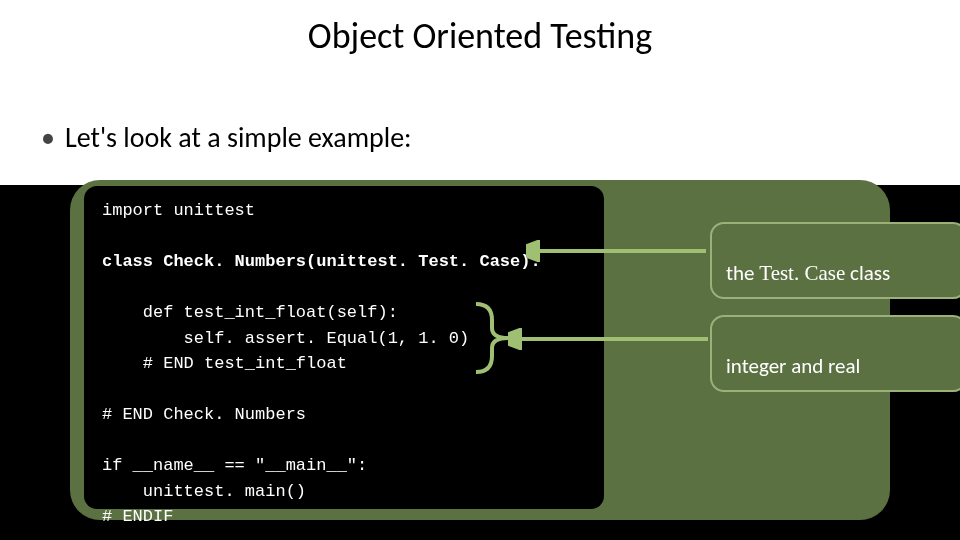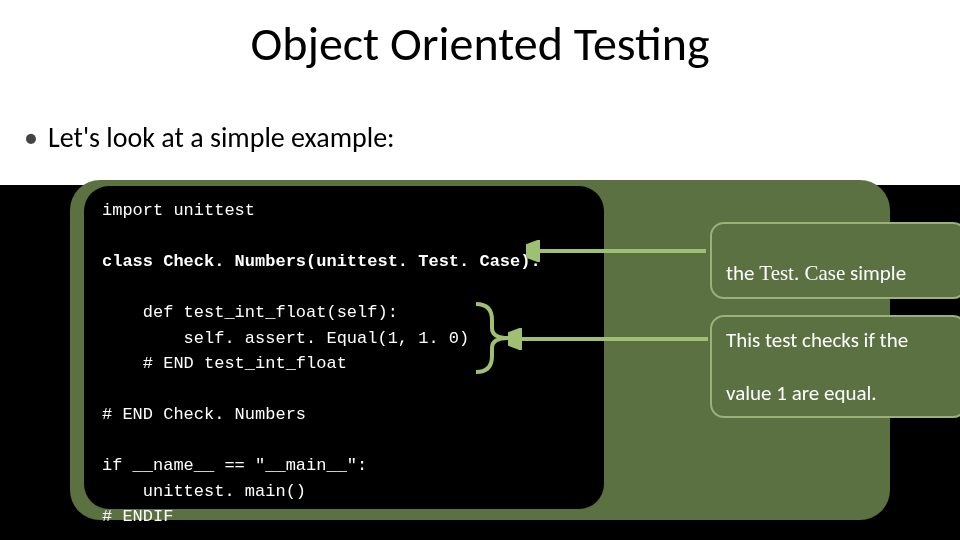--- a/index.html
+++ b/index.html
@@ -8,39 +8,39 @@
     width: 960px;
     height: 540px;
     background: #000;
     font-family: "Calibri", "Segoe UI", Arial, sans-serif;
     color: #000;
     overflow: hidden;
     position: relative;
   }
   .title {
     color: #000;
-    font-size: 48px;
+    font-size: 36px;
     text-align: center;
     margin-top: 14px;
     font-weight: 400;
     position: absolute;
     width: 100%;
   }
   
   .top-white {
     position: absolute;
     left: 0; top: 0;
     width: 960px;
     height: 185px;
     background: #fff;
     z-index: 0;
   }
   .bullet-line {
     position: absolute;
-    left: 24px;
+    left: 41px;
     top: 120px;
     font-size: 28px;
     color: #000;
     text-align: right;
   }
   .bullet-dot {
     color: #444;
     margin-right: 10px;
   }
   .code-panel {
@@ -54,21 +54,21 @@
     box-sizing: border-box;
     padding: 18px 30px 20px 30px;
   }
   .code-black {
     position: absolute;
     left: 84px;
     top: 186px;
     width: 520px;
     height: 323px;
     background: #000;
-    border-radius: 25px;
+    border-radius: 13px;
     box-sizing: border-box;
     padding: 12px 18px;
     font-family: "Courier New", monospace;
     font-size: 17px;
     line-height: 1.5;
     color: #fff;
     z-index: 2;
     white-space: pre;
   }
   .callout {
@@ -123,27 +123,26 @@
 <span>    # END test_int_float</span>
 
 <span># END Check. Numbers</span>
 
 <span>if __name__ == "__main__":</span>
 <span>    unittest. main()</span>
 <span># ENDIF</span></div>
 
 <div class="callout callout1">
   <br>
-  <span>the </span><span class="mono">Test. Case</span><span> simple</span>
+  <span>the </span><span class="mono">Test. Case</span><span> class</span>
 </div>
 
 <div class="callout callout2">
-  <span>This test checks if the</span><br>
   <br>
-  <span>value 1 are equal.</span>
+  <span>integer and real</span><br>
 </div>
 
 <div class="arrow" style="left:526px; top:240px;">
   <svg width="184" height="22">
     <defs>
       <marker id="ah1" markerWidth="10" markerHeight="10" refX="2" refY="3" orient="auto">
         <path d="M0,0 L0,6 L8,3 z" fill="#9fbf73"></path>
       </marker>
     </defs>
     <line x1="180" y1="11" x2="6" y2="11" stroke="#9fbf73" stroke-width="4" marker-end="url(#ah1)"></line>

